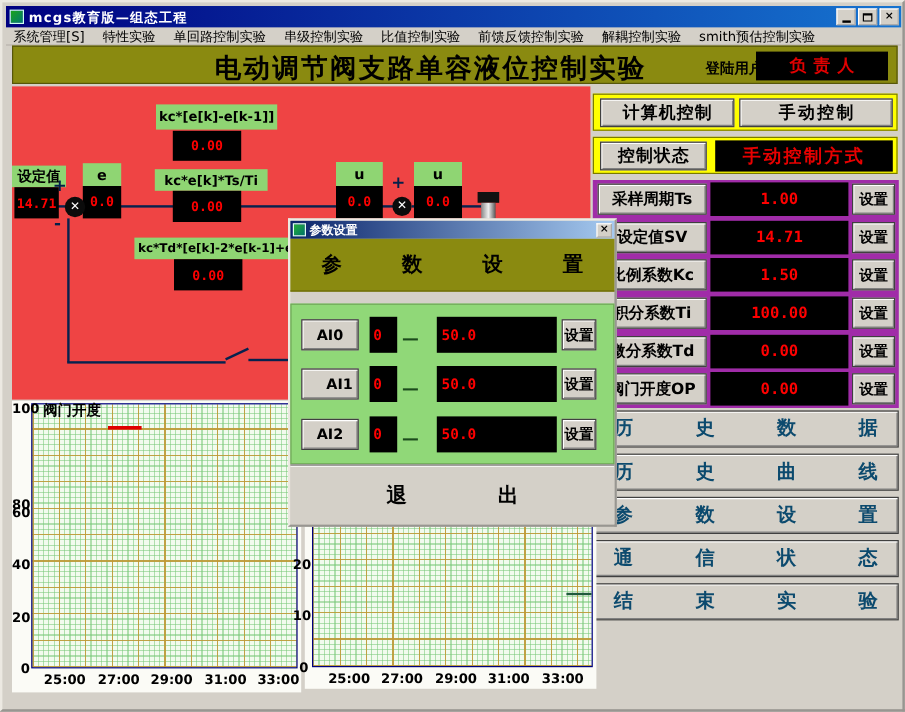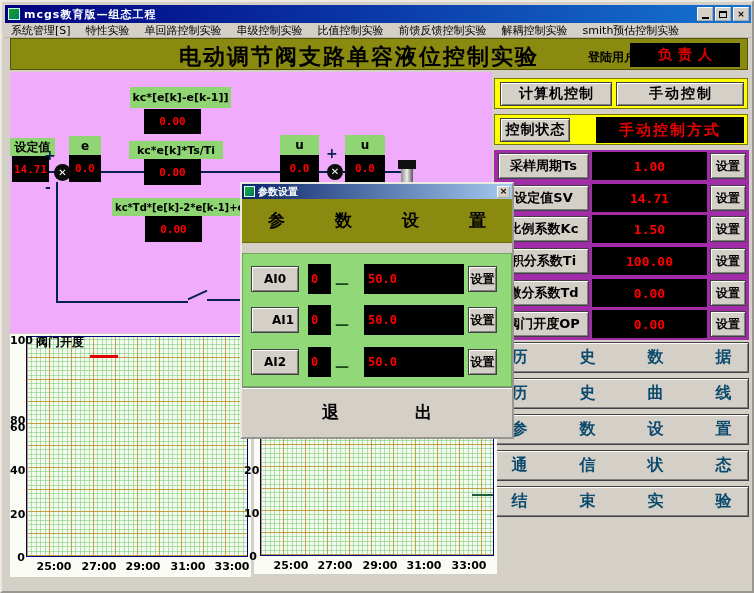--- a/index.html
+++ b/index.html
@@ -28,21 +28,21 @@
   
   .banner { left:8px; top:36px; width:738px; height:32px; background:#8A8A10; border:1px solid #56560a; }
   .banner-title { position:absolute; left:168px; top:3px; font-size:22px; font-weight:bold; color:#000;
      letter-spacing:2px; white-space:nowrap; }
   .login-label { position:absolute; left:577px; top:10px; font-size:12px; font-weight:bold; color:#000; }
   .user-box { position:absolute; left:619px; top:4px; width:110px; height:24px; background:#000;
      color:#e00000; font-size:14px; font-weight:bold; display:flex; align-items:center; justify-content:center;
      letter-spacing:6px; padding-left:6px; }
 
   
-  .blue-area { left:8px; top:70px; width:482px; height:261px; background:#f0abfc; overflow:hidden; }
+  .blue-area { left:8px; top:70px; width:482px; height:261px; background:#ef4444; overflow:hidden; }
   .green-label { position:absolute; background:#8FD573; color:#000; font-weight:bold;
      display:flex; align-items:center; justify-content:center; white-space:nowrap; overflow:hidden; z-index:3; }
   .led { position:absolute; background:#000; color:#f00; font-weight:bold;
      font-family:"DejaVu Sans Mono", monospace;
      display:flex; align-items:center; justify-content:center; z-index:3; }
   .dline { position:absolute; background:#06224e; z-index:1; }
   .sumj { position:absolute; width:17px; height:17px; border-radius:50%; background:#0b0b0b;
      color:#fff; font-size:10px; font-weight:bold; display:flex; align-items:center; justify-content:center;
      z-index:4; line-height:1; }
   .signglyph { position:absolute; color:#04204a; font-size:14px; font-weight:bold; z-index:4; line-height:1; }
@@ -187,21 +187,21 @@
   <div class="ybox abs" style="left:492px;top:76px;width:254px;height:31px;">
     <div class="gray-btn spread" style="left:121px;top:3px;width:128px;height:24px;font-size:14px;--ls:2px;">
         <span>手动控制</span>
       </div>
     <div class="gray-btn spread" style="left:5px;top:3px;width:112px;height:24px;font-size:14px;--ls:1px;">
         <span>计算机控制</span>
       </div>
   </div>
 
   <div class="ybox abs" style="left:492px;top:112px;width:254px;height:31px;">
-    <div class="gray-btn spread" style="left:5px;top:3px;width:70px;height:24px;font-size:14px;--ls:1px;">
+    <div class="gray-btn spread" style="left:5px;top:3px;width:89px;height:24px;font-size:14px;--ls:1px;">
         <span>控制状态</span>
       </div>
     <div class="status-led" style="left:101px;top:2px;width:148px;height:26px;font-size:15px;">手动控制方式</div>
   </div>
 
   <div class="abs purple-panel">
     <div class="gray-btn p-label" style="left:4px;top:3px;width:91px;height:26px;">采样周期Ts</div>
     <div class="p-led" style="left:98px;top:2px;width:115px;height:28px;">1.00</div>
     <div class="gray-btn set-btn" style="left:216px;top:3px;width:36px;height:26px;">设置</div>
 

